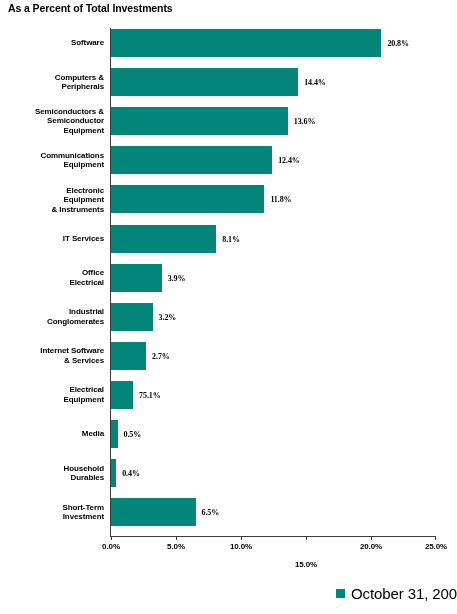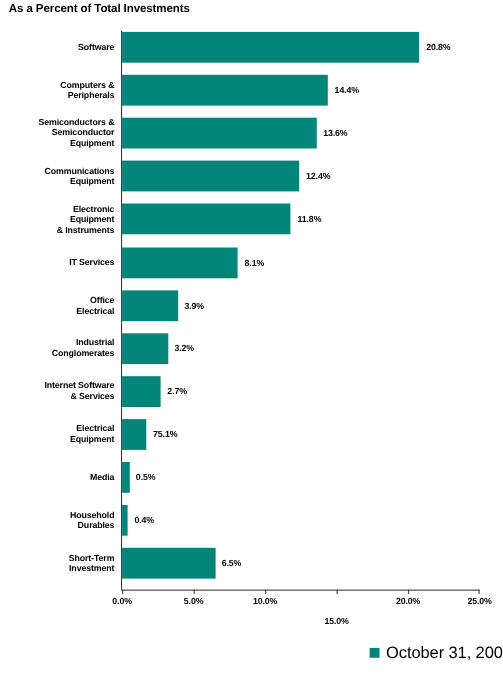--- a/index.html
+++ b/index.html
@@ -67,20 +67,21 @@
     background: #04857a;
   }
   .bar-value {
     position: absolute;
     top: 50%;
     transform: translateY(-50%);
     font-size: 8px;
     font-weight: bold;
     white-space: nowrap;
     letter-spacing: -0.1px;
+    font-family: Liberation Serif, serif;
   }
 
   
   .cat-label {
     position: absolute;
     right: 457px; 
     text-align: right;
     font-size: 8px;
     font-weight: bold;
     line-height: 9.5px;

